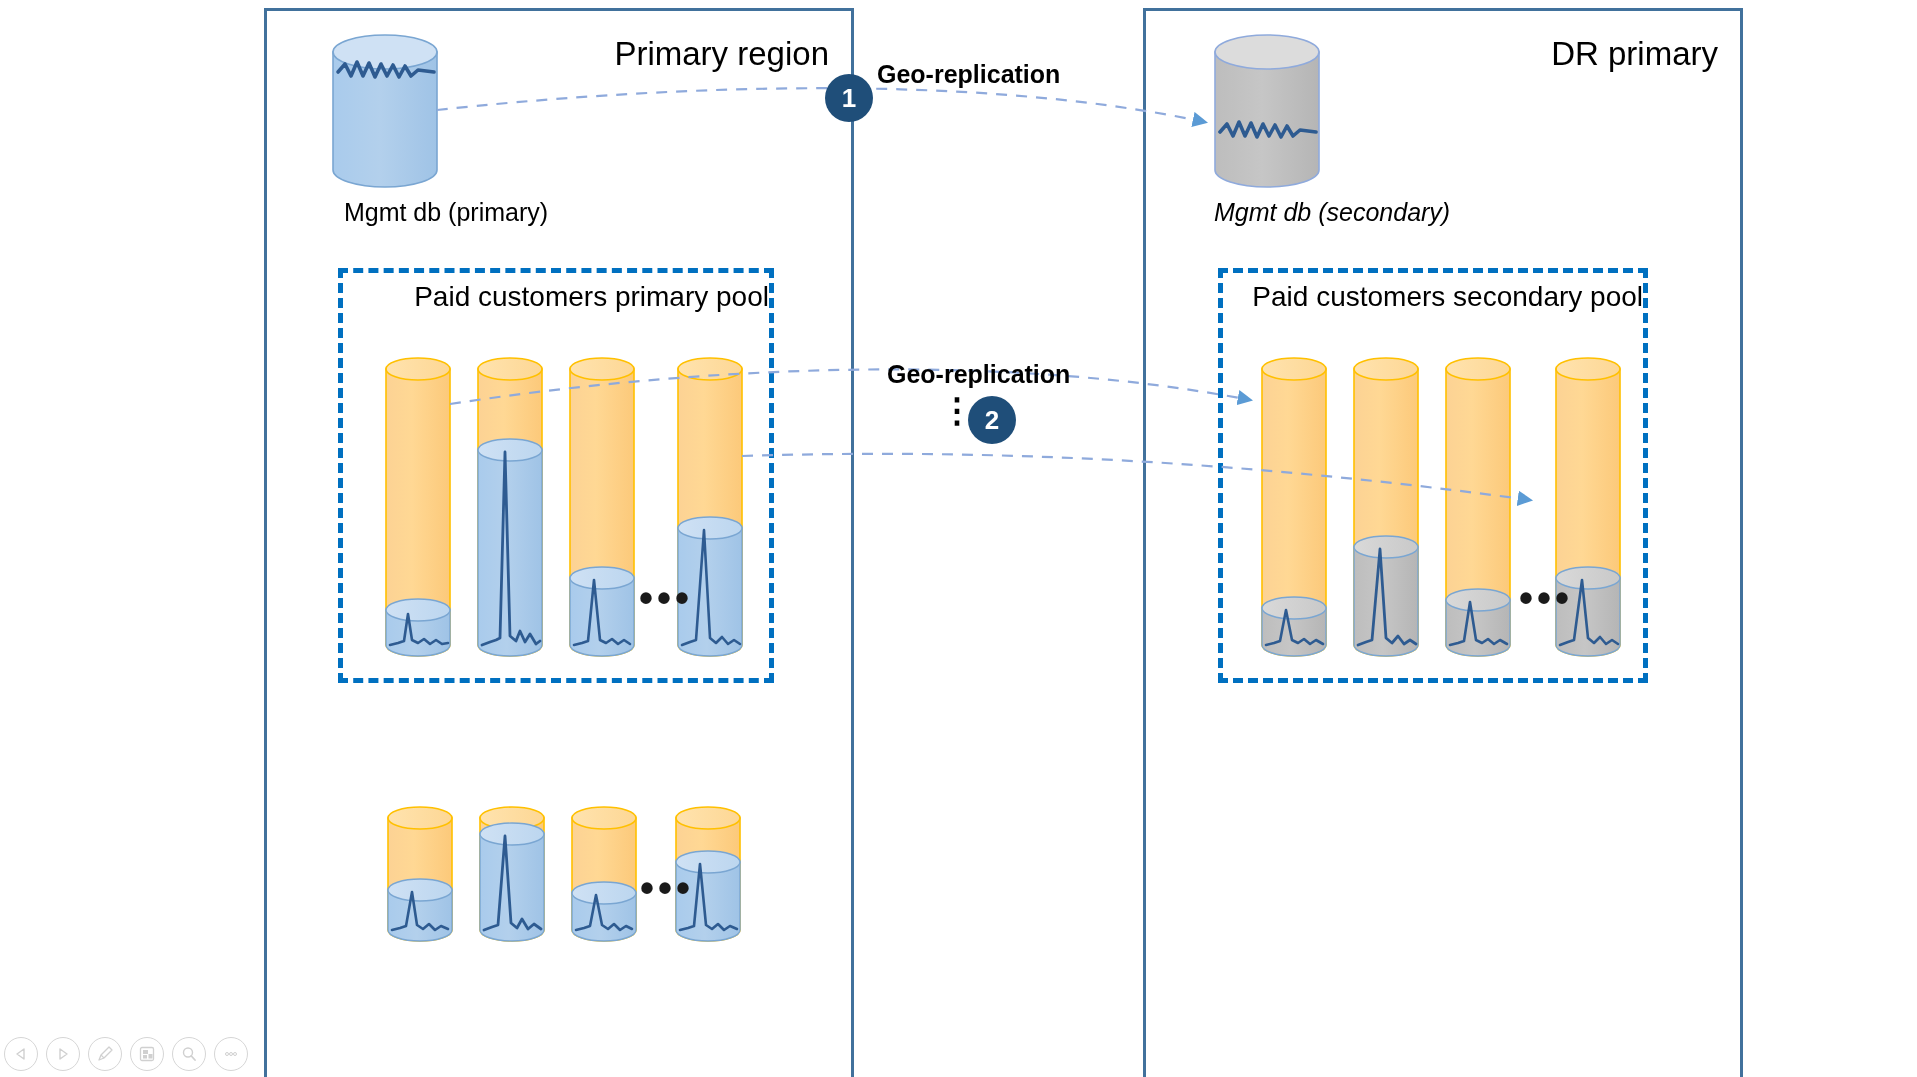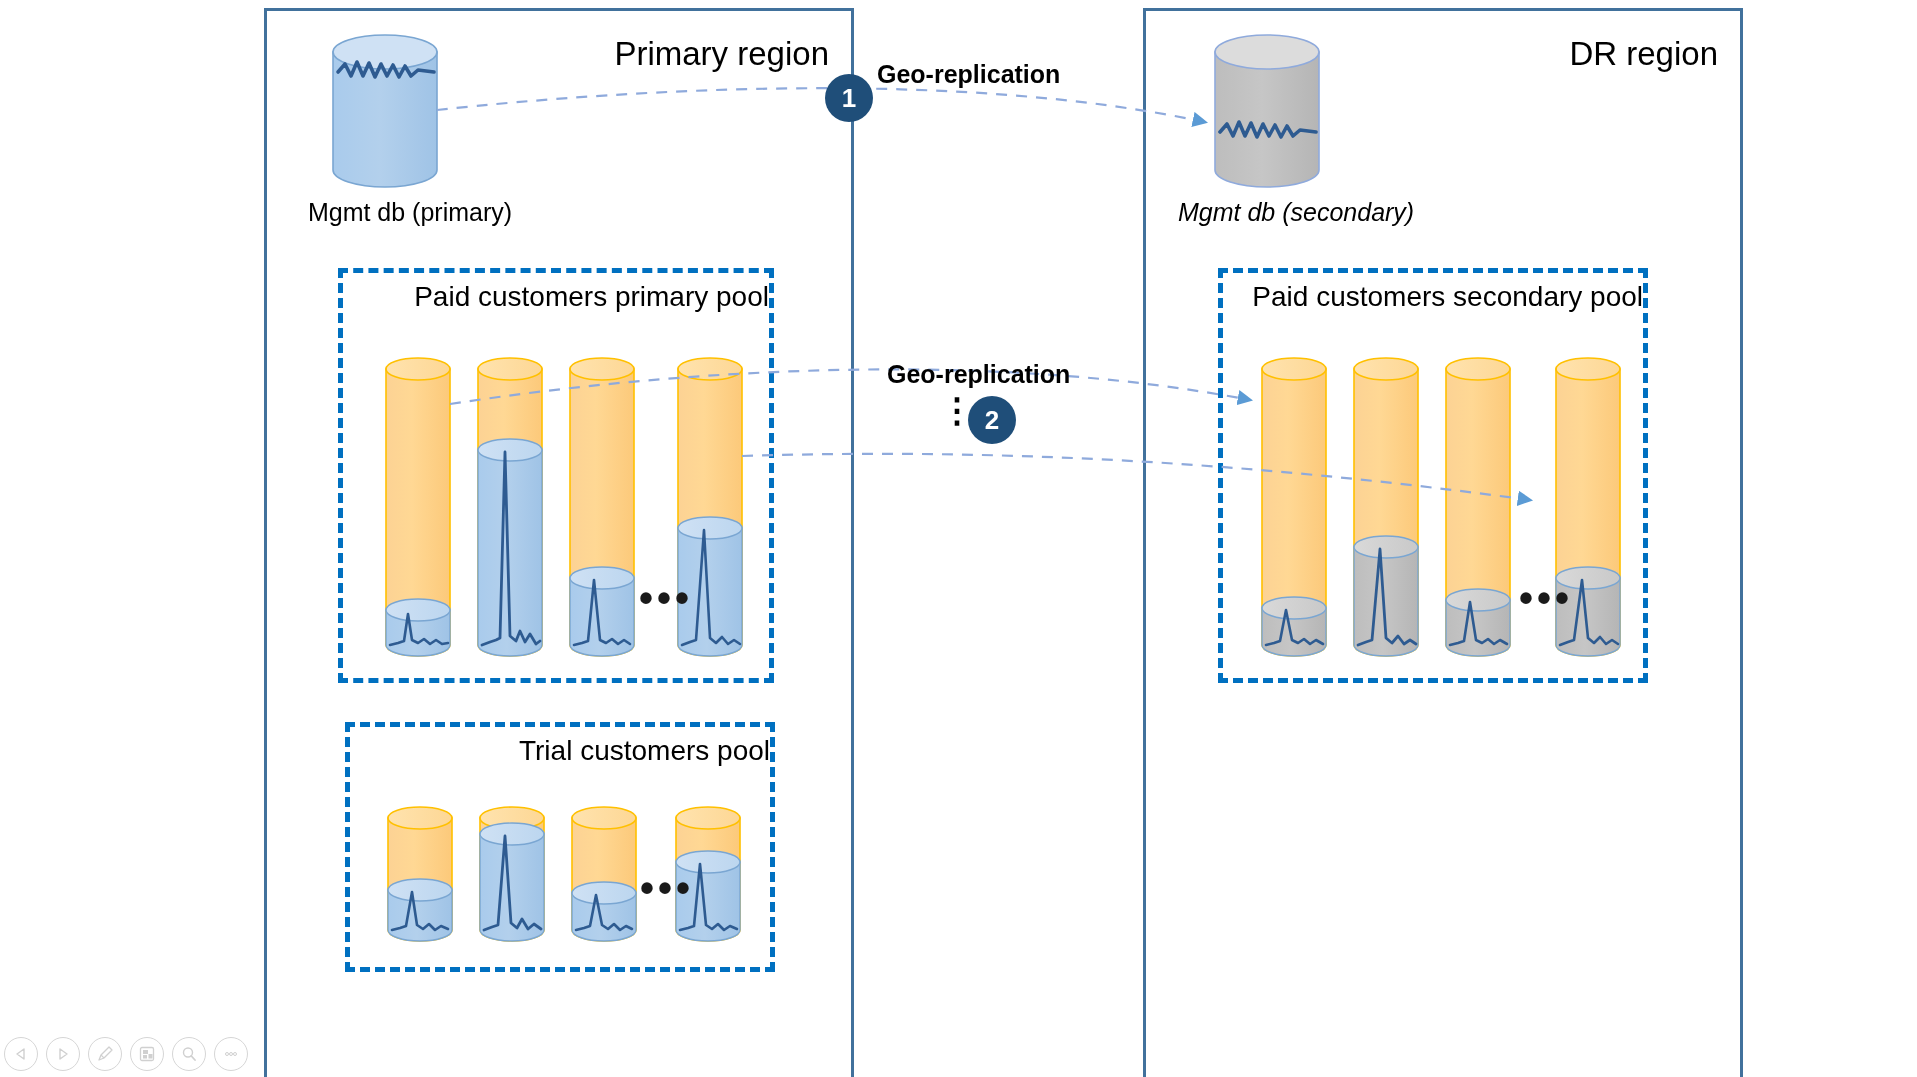--- a/index.html
+++ b/index.html
@@ -59,20 +59,21 @@
     white-space: nowrap;
   }
 
   .db-caption {
     position: absolute;
     font-size: 25px;
     line-height: 1;
     color: #000000;
     white-space: nowrap;
     text-align: center;
+    margin-left: 36px;
   }
 
   .geo-label {
     position: absolute;
     font-size: 25px;
     line-height: 1;
     color: #000000;
     white-space: nowrap;
     font-weight: bold;
   }
@@ -143,30 +144,27 @@
 </head>
 <body>
 
 <div id="canvas">
 
   <div class="region-box" id="primary-region">
     <div class="region-title" id="primary-region-title">Primary region</div>
   </div>
 
   <div class="region-box" id="dr-region">
-    <div class="region-title" id="dr-region-title">DR region</div>
+    <div class="region-title" id="dr-region-title">DR primary</div>
   </div>
 
   <div class="pool-box" id="pool-paid-primary" style="left:338px; top:268px; width:436px; height:415px;">
     <div class="pool-title">Paid customers primary pool</div>
   </div>
 
-  <div class="pool-box" id="pool-trial" style="left:345px; top:722px; width:430px; height:250px;">
-    <div class="pool-title">Trial customers pool</div>
-  </div>
 
   <div class="pool-box" id="pool-paid-secondary" style="left:1218px; top:268px; width:430px; height:415px;">
     <div class="pool-title">Paid customers secondary pool</div>
   </div>
 
   <svg class="layer" viewBox="0 0 1917 1077">
     <defs>
       <linearGradient id="shellGrad" x1="0" y1="0" x2="1" y2="0">
         <stop offset="0%" stop-color="#fcd294"></stop>
         <stop offset="40%" stop-color="#ffd894"></stop>

